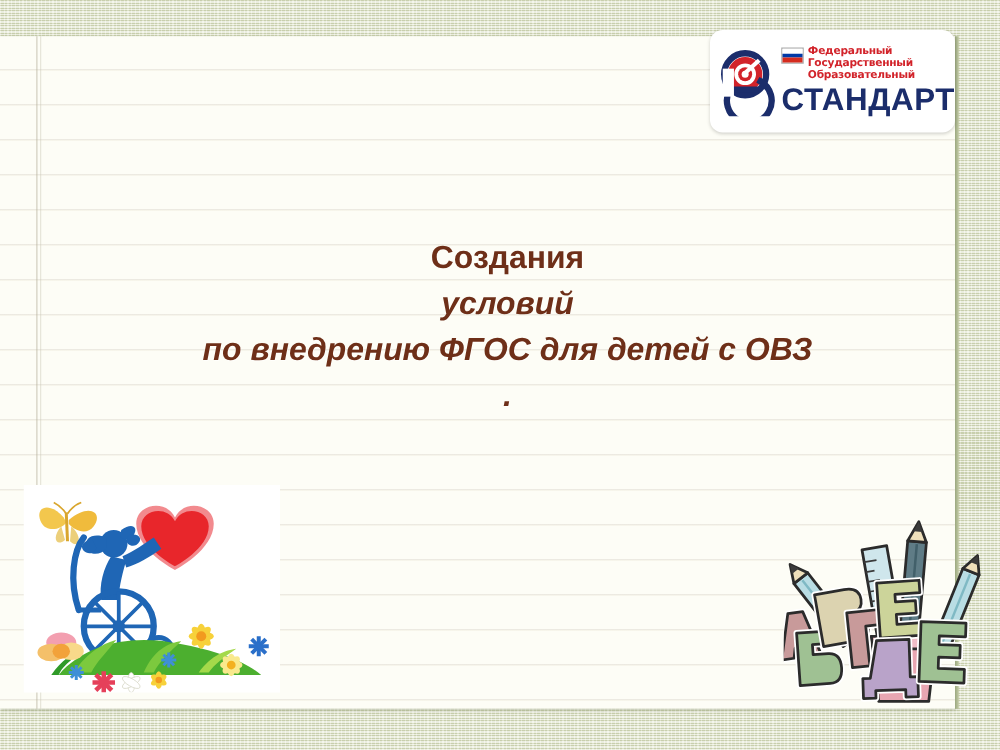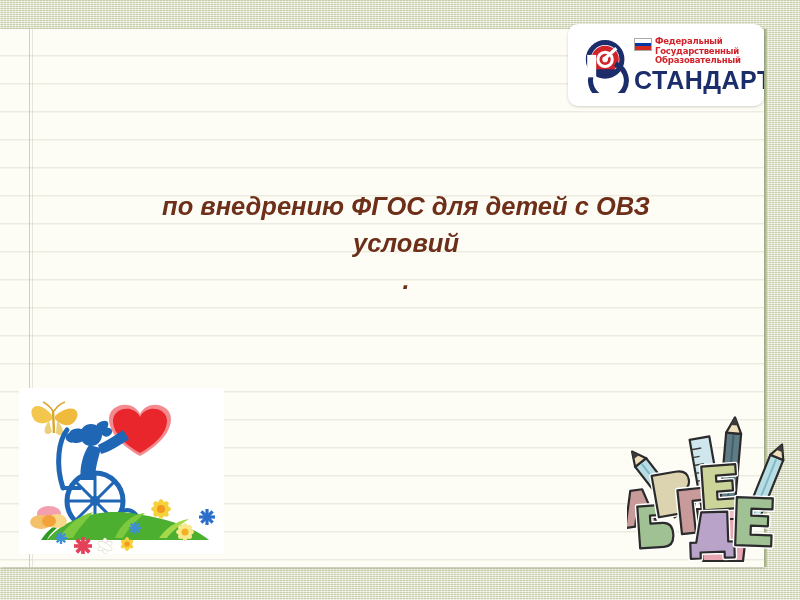--- a/index.html
+++ b/index.html
@@ -86,20 +86,21 @@
     left: 568px;
     top: 24px;
     width: 196px;
     height: 82px;
     background: #ffffff;
     border-radius: 10px;
     box-shadow: 0 1px 3px rgba(0,0,0,0.18);
     display: flex;
     align-items: center;
     overflow: hidden;
+    justify-content: flex-end;
   }
   #fgos-emblem {
     width: 56px;
     height: 56px;
     margin-left: 8px;
     flex: none;
   }
   #fgos-textblock {
     margin-left: 2px;
     line-height: 1;
@@ -209,22 +210,23 @@
           <div class="fgos-line">Федеральный</div>
           <div class="fgos-line">Государственный</div>
           <div class="fgos-line">Образовательный</div>
         </span>
       </div>
       <div id="fgos-standart">СТАНДАРТ</div>
     </div>
   </div>
 
   <div id="title-block">
+    <div class="line-1">Создания</div>
+    <div>условий</div>
     <div>по внедрению ФГОС для детей с ОВЗ</div>
-    <div>условий</div>
     <div>.</div>
   </div>
 
   <div id="inclusion-art">
     <svg viewBox="0 0 205 166" width="205" height="166">
 
       <g>
         <path d="M 32 26 C 20 12, 8 18, 14 30 C 18 38, 30 36, 34 30 Z" fill="#f3c74d"></path>
         <path d="M 36 28 C 52 14, 64 22, 56 33 C 50 41, 40 36, 36 31 Z" fill="#f0bb3c"></path>
         <path d="M 30 33 C 22 42, 26 50, 33 44 Z" fill="#eccf7a"></path>

